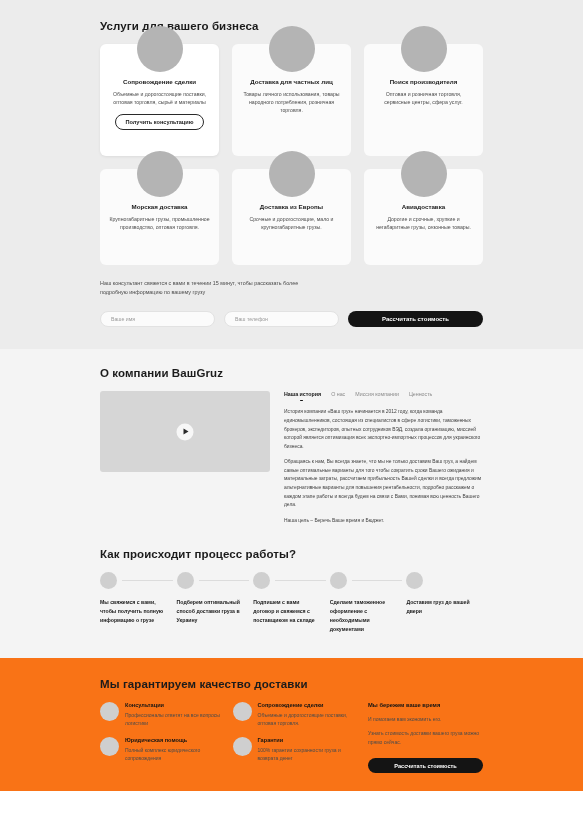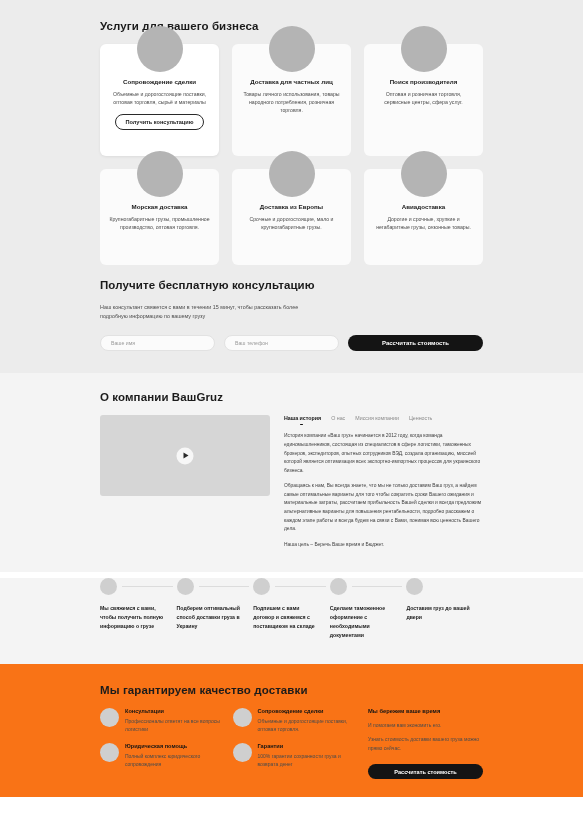--- a/index.html
+++ b/index.html
@@ -291,21 +291,20 @@
           <div class="svc-title">Авиадоставка</div>
           <div class="svc-desc">Дорогие и срочные, хрупкие и негабаритные грузы, сезонные товары.</div>
         </div>
 
       </div>
     </div>
   </section>
 
   <section class="band-consult">
     <div class="wrap">
-      <h2 class="section-title">Получите бесплатную консультацию</h2>
       <p class="consult-lead">Наш консультант свяжется с вами в течении 15 минут, чтобы рассказать более подробную информацию по вашему грузу</p>
       <div class="consult-form">
         <input class="field" type="text" placeholder="Ваше имя" style="">
         <input class="field" type="text" placeholder="Ваш телефон" style="">
         <button class="btn-dark">Рассчитать стоимость</button>
       </div>
     </div>
   </section>
 
   <section class="band-about">
@@ -327,20 +326,21 @@
           <p class="about-p">История компании «Ваш груз» начинается в 2012 году, когда команда единомышленников, состоящая из специалистов в сфере логистики, таможенных брокеров, экспедиторов, опытных сотрудников ВЭД, создала организацию, миссией которой является оптимизация всех экспортно-импортных процессов для украинского бизнеса.</p>
           <p class="about-p">Обращаясь к нам, Вы всегда знаете, что мы не только доставим Ваш груз, а найдем самые оптимальные варианты для того чтобы сократить сроки Вашего ожидания и материальные затраты, рассчитаем прибыльность Вашей сделки и всегда предложим альтернативные варианты для повышения рентабельности, подробно расскажем о каждом этапе работы и всегда будем на связи с Вами, понимая всю ценность Вашего дела.</p>
           <p class="about-p">Наша цель – Беречь Ваше время и Бюджет.</p>
         </div>
       </div>
     </div>
   </section>
 
   <section class="band-process">
     <div class="wrap">
+      <h2 class="section-title">Как происходит процесс работы?</h2>
       <div class="steps">
         <div class="step">
           <div class="step-line"></div>
           <div class="step-circle"></div>
           <div class="step-text">Мы свяжемся с вами, чтобы получить полную информацию о грузе</div>
         </div>
         <div class="step">
           <div class="step-line"></div>
           <div class="step-circle"></div>
           <div class="step-text">Подберем оптимальный способ доставки груза в Украину</div>

